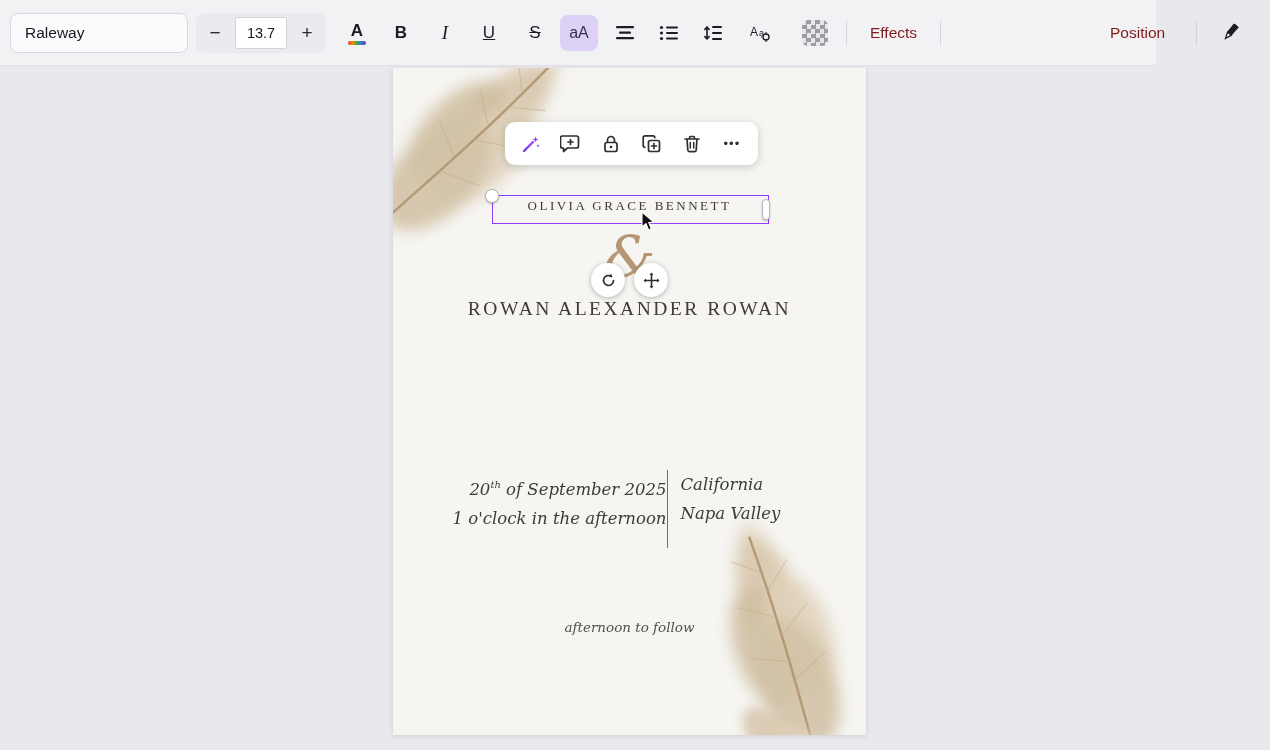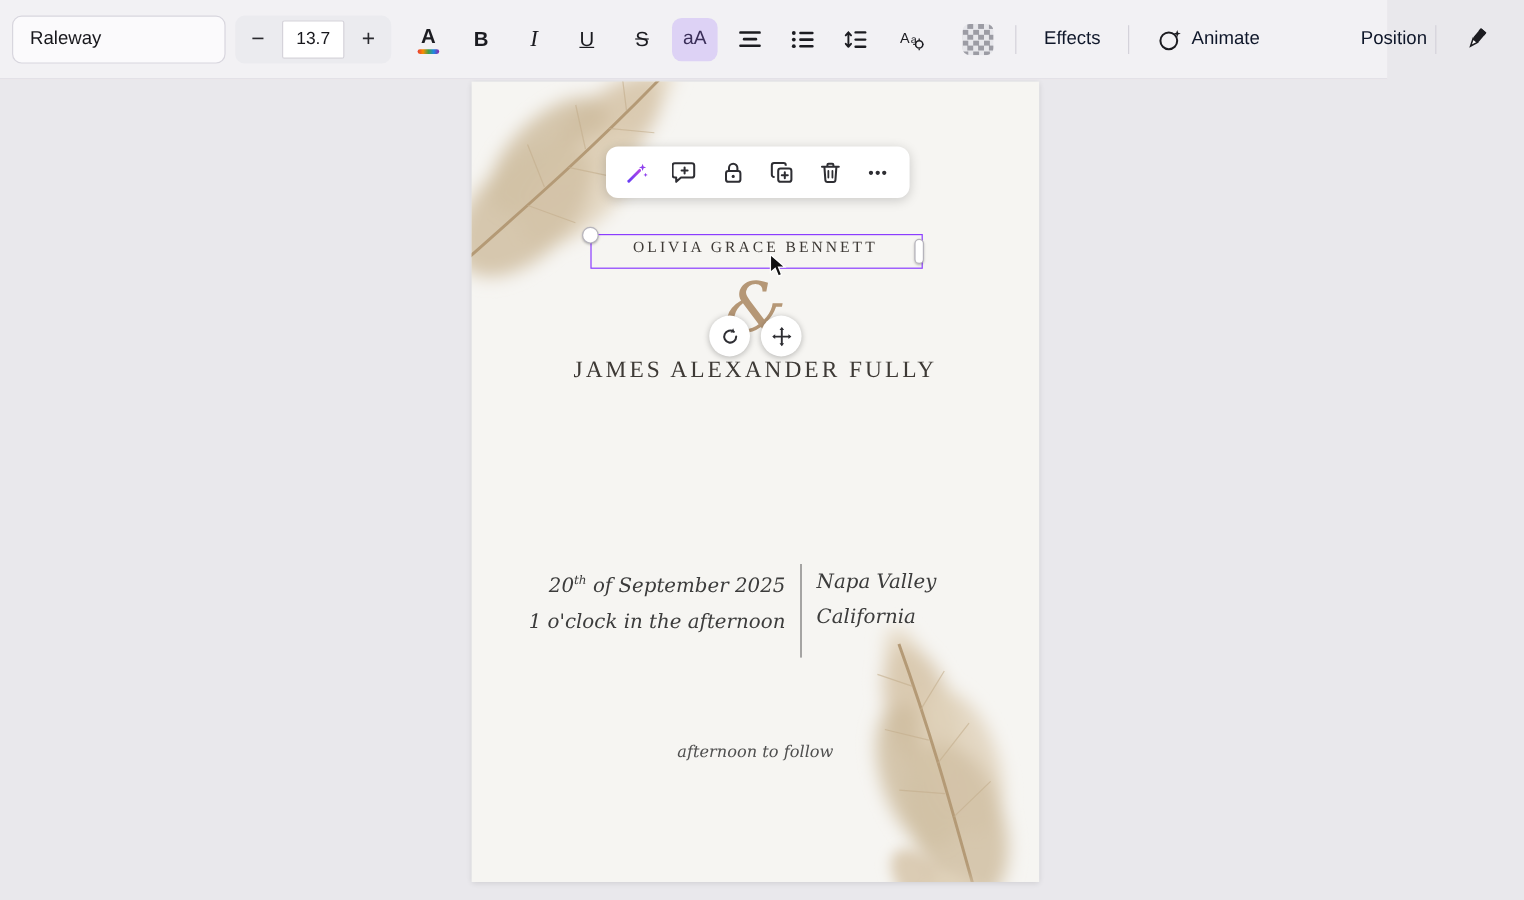--- a/index.html
+++ b/index.html
@@ -25,21 +25,21 @@
   .color-a .letter { font-size:17px; font-weight:600; color:#1c1c21; }
   .color-a .bar { width:18px; height:4px; border-radius:2px; margin-top:2px;
     background:linear-gradient(90deg,#e53935,#fb8c00,#43a047,#1e88e5,#8e24aa); }
   .b { font-weight:800; }
   .i { font-family:"Liberation Serif", serif; font-style:italic; font-size:19px; }
   .u { text-decoration:underline; }
   .s { text-decoration:line-through; }
   .case-btn { background:#ddd2f5; color:#3a2e59; font-size:16px; border-radius:8px; }
   .divider { position:absolute; top:21px; width:1px; height:24px; background:#d4d2da; }
   .label-btn { position:absolute; top:13px; height:40px; display:flex; align-items:center;
-    padding:0 12px; font-size:15.5px; color:#0f172a; cursor:pointer; border-radius:8px; }
+    padding:0 12px; font-size:15.5px; color:#7f1d1d; cursor:pointer; border-radius:8px; }
   .checker { width:26px; height:26px; border-radius:6px; overflow:hidden;
     background-image:repeating-conic-gradient(#9c9ca4 0% 25%, #e7e7eb 25% 50%);
     background-size:9px 9px; }
   svg.icon { display:block; }
 
   
   .canvas { position:absolute; left:0; top:66px; width:1270px; height:684px; background:#e9e8ec; }
 
   .card { position:absolute; left:393px; top:2px; width:473px; height:667px;
     background:#f6f5f2; overflow:hidden; box-shadow:0 1px 5px rgba(0,0,0,.12); }
@@ -48,21 +48,21 @@
 
   .name-line { position:absolute; left:0; right:0; text-align:center;
     font-family:"Liberation Serif", serif; font-size:13px; letter-spacing:2.5px; color:#3e3a36; }
   .amp { position:absolute; left:0; right:0; top:158px; text-align:center;
     font-family:"DejaVu Serif", serif; font-style:italic; font-size:58px; color:#b59776; line-height:1.1; }
   .band { position:absolute; left:0; top:262px; width:473px; height:140px; background:#8b7265;
     display:flex; align-items:center; justify-content:center; }
   .band-text { font-family:"Liberation Serif", serif; font-size:43px; letter-spacing:4px; color:#decfc6; }
 
   .info { position:absolute; top:402px; left:0; width:473px; display:flex; justify-content:center; }
-  .info .col-left { width:228px; text-align:right; padding-right:12px;margin-left:32px; }
+  .info .col-left { width:228px; text-align:right; padding-right:0;margin-left:32px; }
   .info .vline { width:1px; height:78px; background:#6f6f6f; }
   .info .col-right { width:185px; text-align:left; padding-left:13px; }
   .script { font-family:"DejaVu Serif", serif; font-style:italic; font-size:16.5px;
     color:#3c3c3c; line-height:29px; }
   .script sup { font-size:10px; }
   .footer-line { position:absolute; left:0; right:0; top:551px; text-align:center;
     font-family:"DejaVu Serif", serif; font-style:italic; font-size:13.5px; color:#4f4f4f; }
 
   
   .float-bar { position:absolute; left:505px; top:56px; width:253px; height:43px;
@@ -144,29 +144,22 @@
     </svg>
   </div>
   <div class="tbtn" style="left:796px;">
     <span class="checker"></span>
   </div>
 
   <div class="divider" style="left:846px;"></div>
   <div class="label-btn" style="left:858px;">Effects</div>
   <div class="divider" style="left:940px;"></div>
 
-  <div class="label-btn" style="left:952px;">
-    <svg class="icon" width="22" height="22" viewBox="0 0 22 22" style="margin-right:7px;">
-      <circle cx="10" cy="12" r="7" fill="none" stroke="#1c1c21" stroke-width="1.7"></circle>
-      <path d="M17 3 L17.8 5.2 L20 6 L17.8 6.8 L17 9 L16.2 6.8 L14 6 L16.2 5.2 Z" fill="#1c1c21"></path>
-    </svg>
-    <span>Animate</span>
-  </div>
-
-  <div class="label-btn" style="left:1122px;">Position</div>
+
+  <div class="label-btn" style="left:1098px;">Position</div>
   <div class="divider" style="left:1196px;"></div>
 
   <div class="tbtn" style="left:1206px; width:48px;">
     <svg class="icon" width="26" height="26" viewBox="0 0 26 26">
       <g transform="rotate(40 13 13)">
         <rect x="10" y="3" width="6" height="11" rx="1.4" fill="#1c1c21"></rect>
         <path d="M10.6 14 L13 20 L15.4 14 Z" fill="#ffffff" stroke="#1c1c21" stroke-width="1.3"></path>
         <rect x="10" y="3" width="6" height="3" fill="#1c1c21"></rect>
       </g>
     </svg>
@@ -213,32 +206,32 @@
     <svg class="plume" style="left:300px; top:555px; transform:rotate(-42deg) scale(0.72);" width="210" height="290" viewBox="0 0 200 280">
       <g filter="url(#bl1)">
         <ellipse cx="100" cy="92" rx="27" ry="56" fill="#d8c8ae" opacity="0.9"></ellipse>
         <ellipse cx="84" cy="145" rx="30" ry="60" fill="#cfbda0" opacity="0.85"></ellipse>
         <ellipse cx="116" cy="145" rx="30" ry="60" fill="#e0d2bb" opacity="0.85"></ellipse>
       </g>
     </svg>
 
     <div class="name-line" style="top:130px;">OLIVIA GRACE BENNETT</div>
     <div class="amp">&amp;</div>
-    <div class="name-line" style="top:230px; font-size:19.5px;">JAMES ALEXANDER FULLY</div>
+    <div class="name-line" style="top:230px; font-size:19.5px;">ROWAN ALEXANDER ROWAN</div>
 
 
     <div class="info">
       <div class="col-left script">
         <div><span>20</span><sup>th</sup><span> of September 2025</span></div>
         <div>1 o'clock in the afternoon</div>
       </div>
       <div class="vline"></div>
       <div class="col-right script">
+        <div>California</div>
         <div>Napa Valley</div>
-        <div>California</div>
       </div>
     </div>
 
     <div class="footer-line">afternoon to follow</div>
   </div>
 
   <div class="float-bar">
     <div class="fbtn">
       <svg class="icon" width="22" height="22" viewBox="0 0 22 22">
         <defs>

